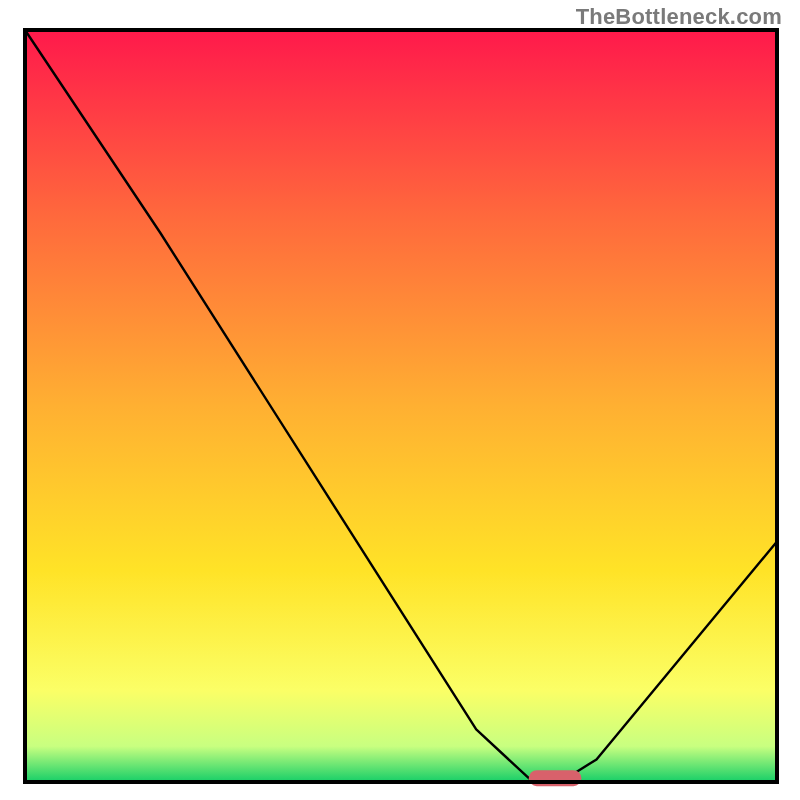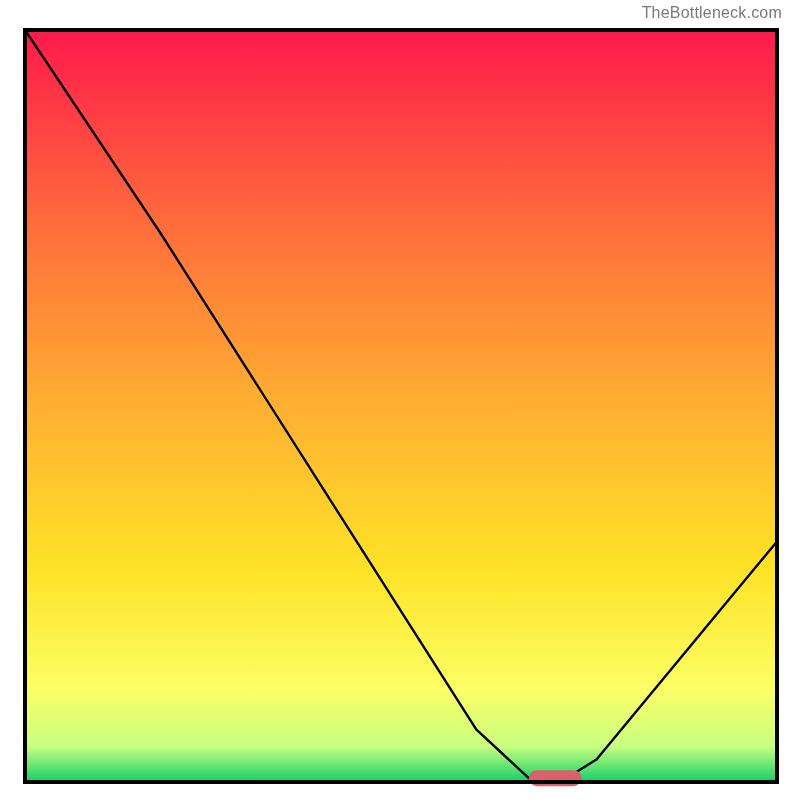--- a/index.html
+++ b/index.html
@@ -12,22 +12,22 @@
   }
   .stage {
     position: relative;
     width: 800px;
     height: 800px;
   }
   .watermark {
     position: absolute;
     top: 4px;
     right: 18px;
-    font-size: 16px;
-    font-weight: normal;
+    font-size: 22px;
+    font-weight: bold;
     color: #7a7a7a;
     letter-spacing: 0.2px;
   }
   svg {
     display: block;
   }
 </style>
 </head>
 <body>
 

